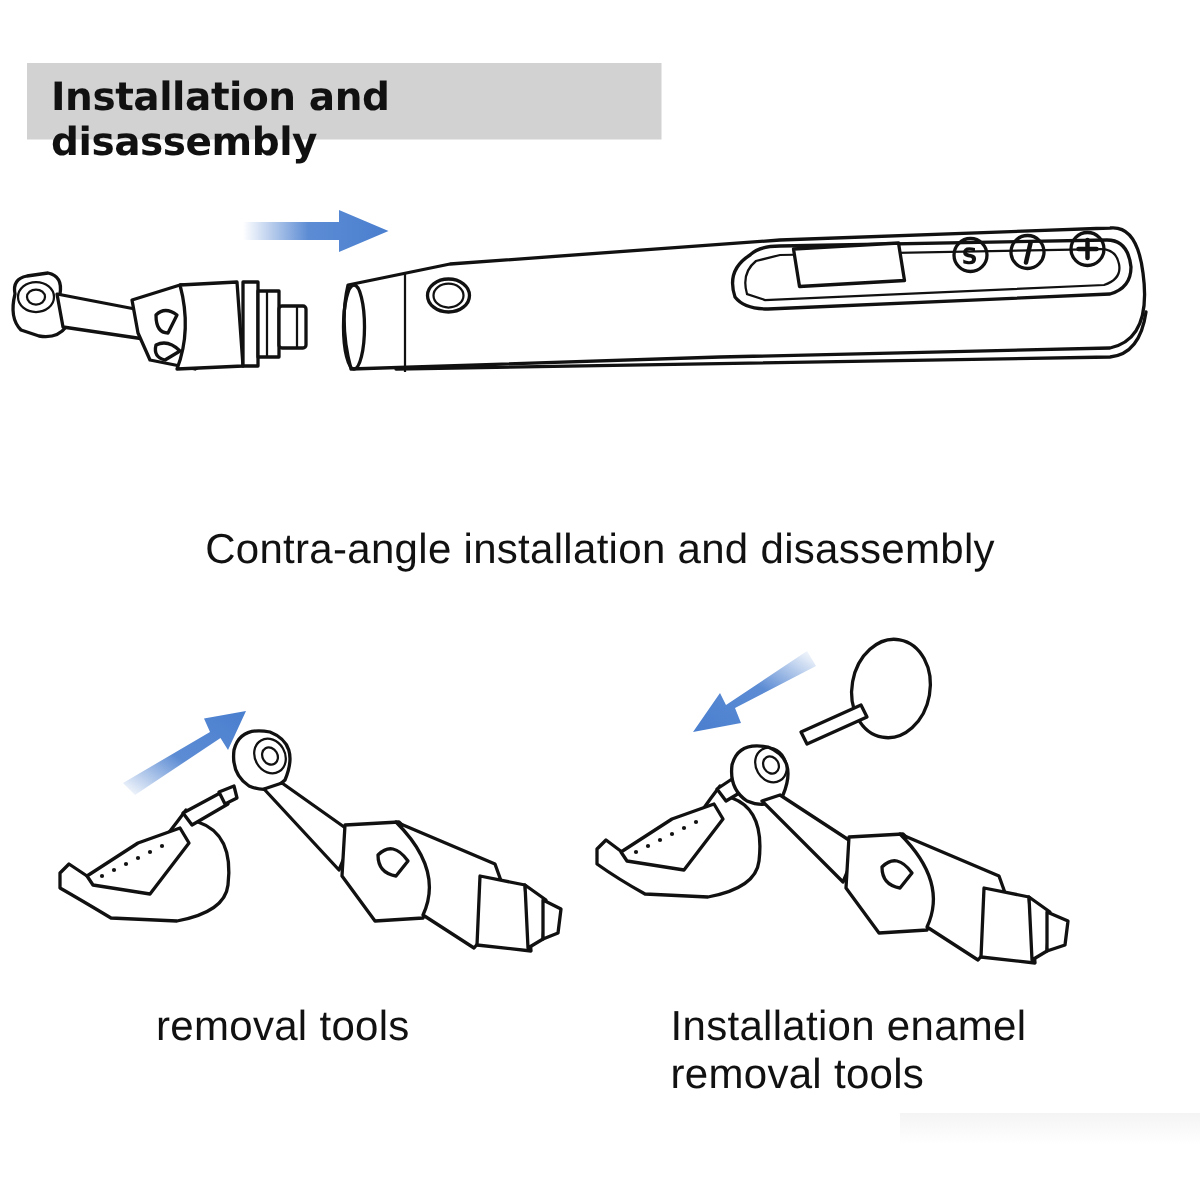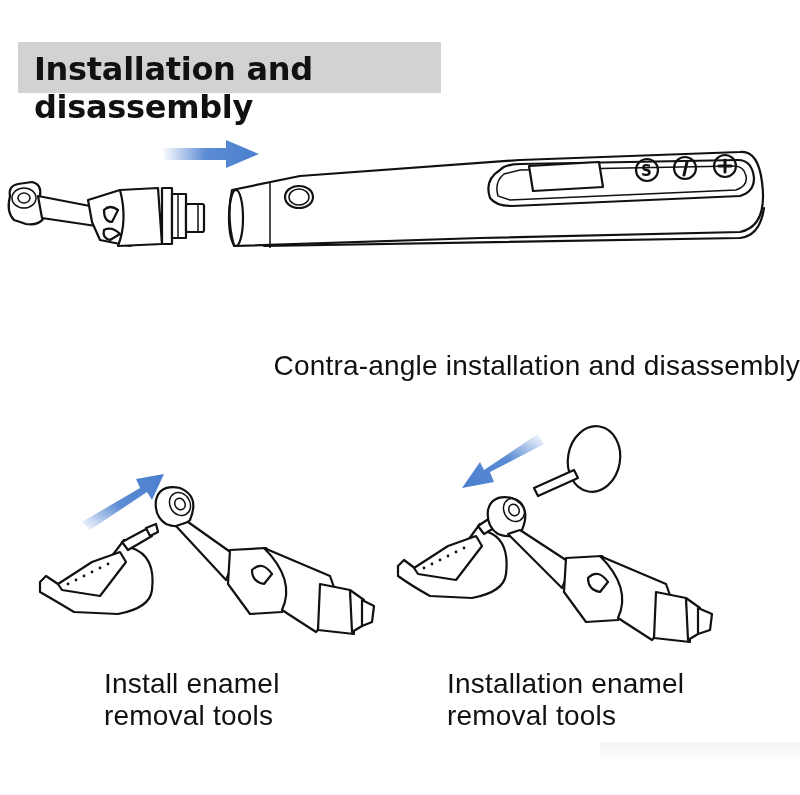--- a/index.html
+++ b/index.html
@@ -1,23 +1,23 @@
 <!DOCTYPE html>
 <html><head>
 <meta charset="utf-8">
 <style>
   html, body { margin: 0; padding: 0; background: #ffffff; }
   body { width: 800px; height: 795px; position: relative; overflow: hidden;
          font-family: "Liberation Sans", "DejaVu Sans", sans-serif; color: #111; }
   .title-bar { position: absolute; left: 18px; top: 42px; width: 423px; height: 51px;
                background: #d2d2d2; }
   .title-text { position: absolute; left: 16px; top: 8px; font-family: "DejaVu Sans", sans-serif;
-                font-weight: bold; font-size: 32px; letter-spacing: -0.3px; color: #111; }
+                font-weight: bold; font-size: 26px; letter-spacing: -0.3px; color: #111; }
   .caption { position: absolute; font-size: 28px; line-height: 32px; color: #111; letter-spacing: 0.2px; }
-  .cap-main { left: 0; width: 800px; top: 350px; text-align: right; box-sizing: border-box; }
+  .cap-main { left: 0; width: 800px; top: 350px; text-align: center; box-sizing: border-box; }
   .cap-left { left: 104px; top: 668px; }
   .cap-right { left: 447px; top: 668px; }
   svg { position: absolute; left: 0; top: 0; }
   .ln { fill: none; stroke: #111; stroke-width: 2.2; stroke-linejoin: round; stroke-linecap: round; }
   .lnw { fill: #fff; stroke: #111; stroke-width: 2.2; stroke-linejoin: round; stroke-linecap: round; }
   .thin { fill: none; stroke: #111; stroke-width: 1.5; }
   .fade { position: absolute; left: 600px; top: 742px; width: 200px; height: 53px;
           background: linear-gradient(to bottom, #f4f4f4, #ffffff 40%); }
 </style>
 </head>
@@ -142,21 +142,20 @@
     <path class="lnw" d="M600 556 L666 584 L676 612 L652 640 L618 618 Q632 588 600 556 Z"></path>
     <path class="lnw" d="M656 592 L686 598 L690 642 L654 638 Z"></path>
     <path class="lnw" d="M686 598 L700 608 L698 634 L688 640 Z"></path>
     <path class="lnw" d="M698 608 L712 614 L710 630 L698 634 Z"></path>
   </g>
 </svg>
 
 <div class="caption cap-main">Contra-angle installation and disassembly</div>
 
 <div class="caption cap-left">
-  <div>Install enamel</div>
   <div>removal tools</div>
 </div>
 
 <div class="caption cap-right">
   <div>Installation enamel</div>
   <div>removal tools</div>
 </div>
 
 <div class="fade"></div>
 

